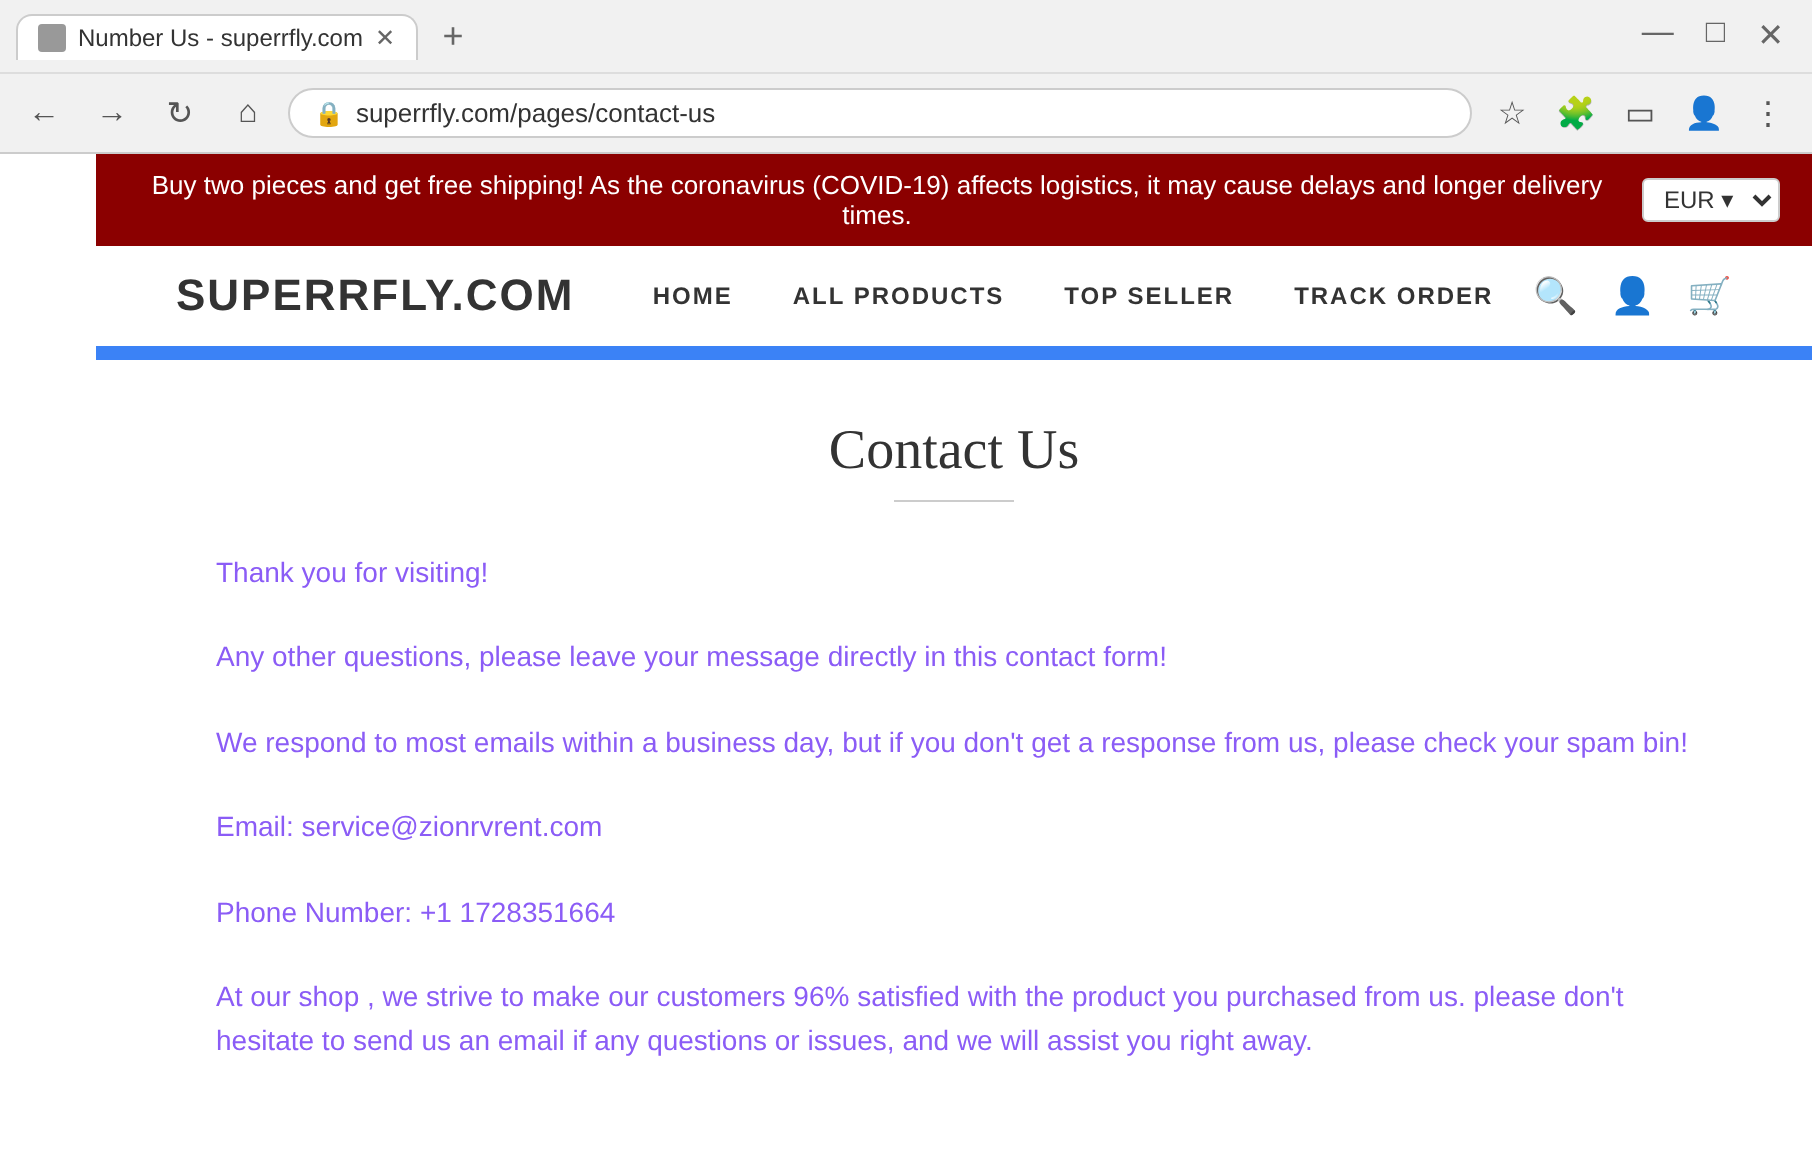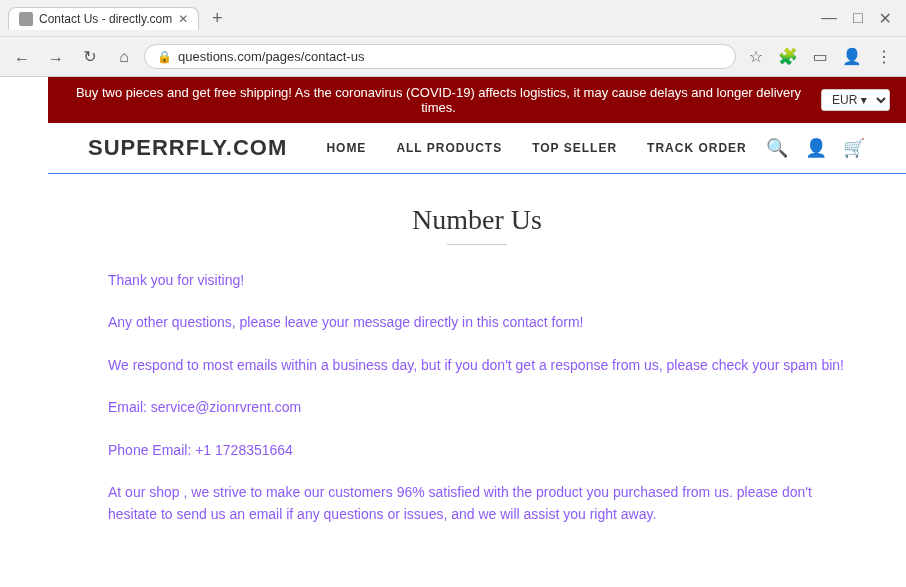--- a/index.html
+++ b/index.html
@@ -145,21 +145,21 @@
       padding: 2px 6px;
       font-size: 12px;
       cursor: pointer;
     }
 
     
     .site-header {
       display: flex;
       align-items: center;
       padding: 12px 40px;
-      border-bottom: 1px solid #3b82f6;
+      border-bottom: 7px solid #3b82f6;
     }
     .site-logo {
       font-size: 22px;
       font-weight: bold;
       letter-spacing: 1px;
       color: #333;
       text-decoration: none;
       margin-right: auto;
     }
     .site-nav {
@@ -219,40 +219,40 @@
   </style>
 </head>
 <body>
 
 <div class="browser-chrome">
 
   <div class="browser-title-bar">
     <div class="browser-tabs">
       <div class="browser-tab">
         <div class="tab-favicon"></div>
-        <span>Contact Us - directly.com</span>
+        <span>Number Us - superrfly.com</span>
         <span class="tab-close">✕</span>
       </div>
       <div class="new-tab-btn">+</div>
     </div>
     <div class="window-controls">
       <span class="window-control">—</span>
       <span class="window-control">□</span>
       <span class="window-control">✕</span>
     </div>
   </div>
 
   <div class="browser-toolbar">
     <div class="nav-btn">←</div>
     <div class="nav-btn">→</div>
     <div class="nav-btn">↻</div>
     <div class="nav-btn">⌂</div>
     <div class="address-bar">
       <span class="address-bar-lock">🔒</span>
-      <span class="address-bar-url">questions.com/pages/contact-us</span>
+      <span class="address-bar-url">superrfly.com/pages/contact-us</span>
     </div>
     <div class="toolbar-icons">
       <div class="toolbar-icon">☆</div>
       <div class="toolbar-icon">🧩</div>
       <div class="toolbar-icon">▭</div>
       <div class="toolbar-icon">👤</div>
       <div class="toolbar-icon">⋮</div>
     </div>
   </div>
 </div>
@@ -277,42 +277,42 @@
       <a class="nav-link">TRACK ORDER</a>
     </nav>
     <div class="nav-icons">
       <span class="nav-icon-btn">🔍</span>
       <span class="nav-icon-btn">👤</span>
       <span class="nav-icon-btn">🛒</span>
     </div>
   </div>
 
   <div class="main-content">
-    <h1 class="page-title">Number Us</h1>
+    <h1 class="page-title">Contact Us</h1>
     <hr class="title-divider">
 
     <div class="content-section">
       <span>Thank you for visiting!</span>
     </div>
 
     <div class="content-section">
       <span>Any other questions, please leave your message directly in this contact form!</span>
     </div>
 
     <div class="content-section">
       <span>We respond to most emails within a business day, but if you don't get a response from us, please check your spam bin!</span>
     </div>
 
     <div class="content-section">
       <span class="content-bold">Email:</span>
       <span>service@zionrvrent.com</span>
     </div>
 
     <div class="content-section">
-      <span class="content-bold">Phone Email:</span>
+      <span class="content-bold">Phone Number:</span>
       <span>+1 1728351664</span>
     </div>
 
     <div class="content-section">
       <span>At our shop , we strive to make our customers 96% satisfied with the product you purchased from us. please don't hesitate to send us an email if any questions or issues, and we will assist you right away.</span>
     </div>
   </div>
 
 </div>
 

